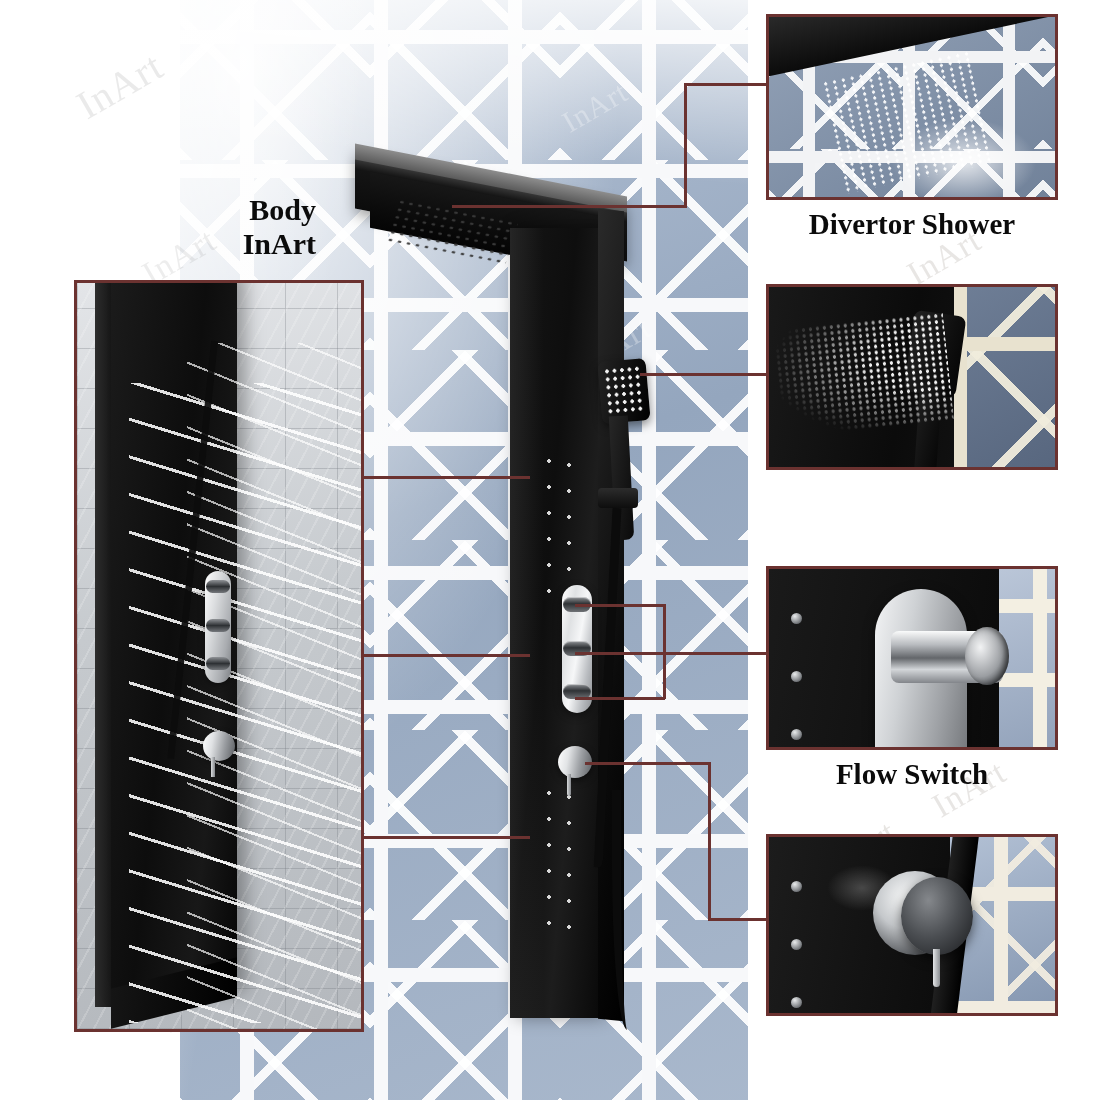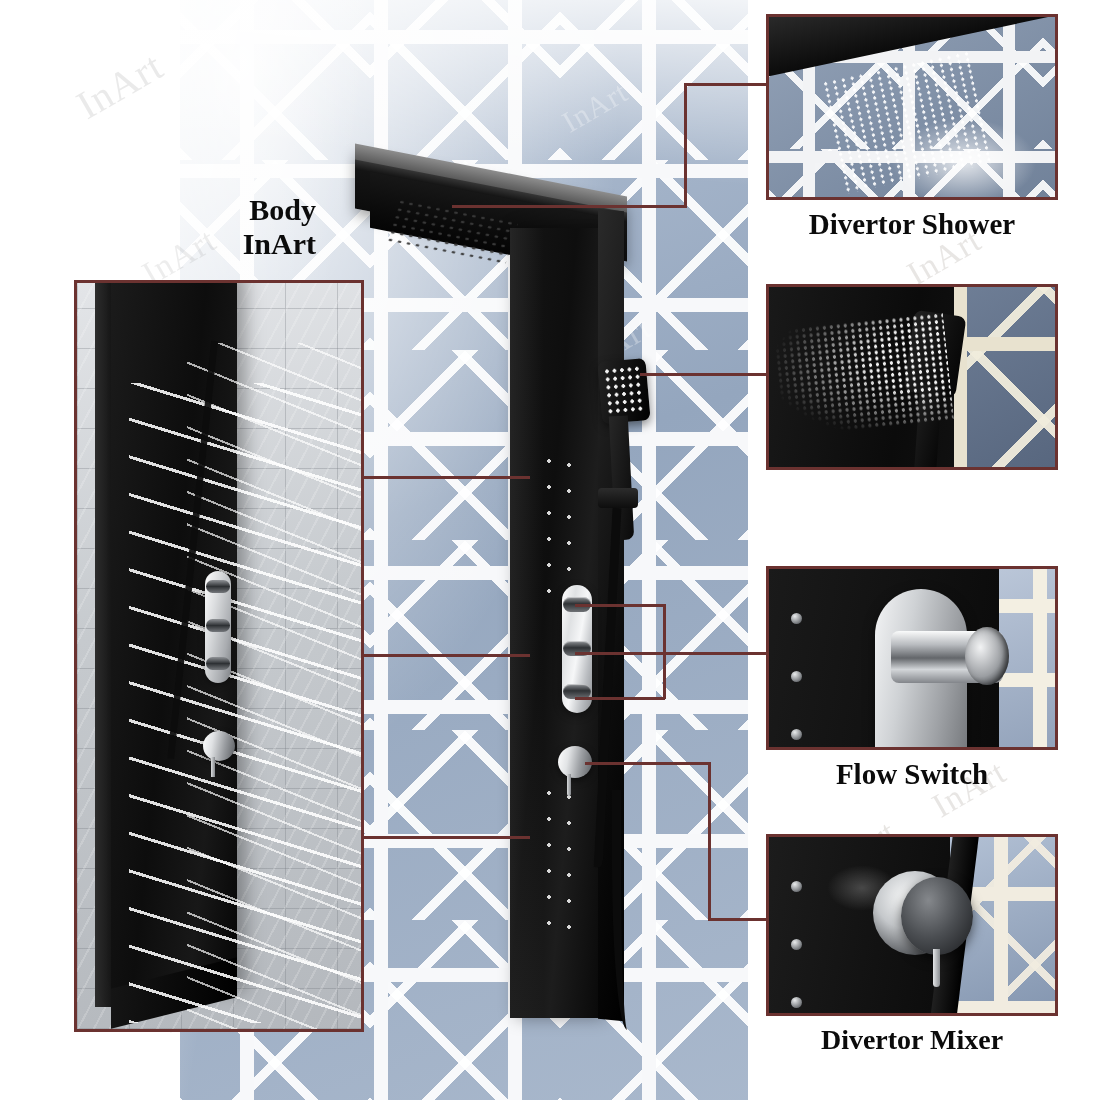--- a/index.html
+++ b/index.html
@@ -555,16 +555,15 @@
     <div class="c4-edge"></div>
     <div class="c4-glow"></div>
     <div class="scr s1"></div>
     <div class="scr s2"></div>
     <div class="scr s3"></div>
     <div class="c4-ring"></div>
     <div class="c4-knob"></div>
     <div class="c4-lever"></div>
   </div>
   <div class="rlabel l4">
-    <div>Divertor Mixer</div>
   </div>
 
 </div>
 
 </body></html>

